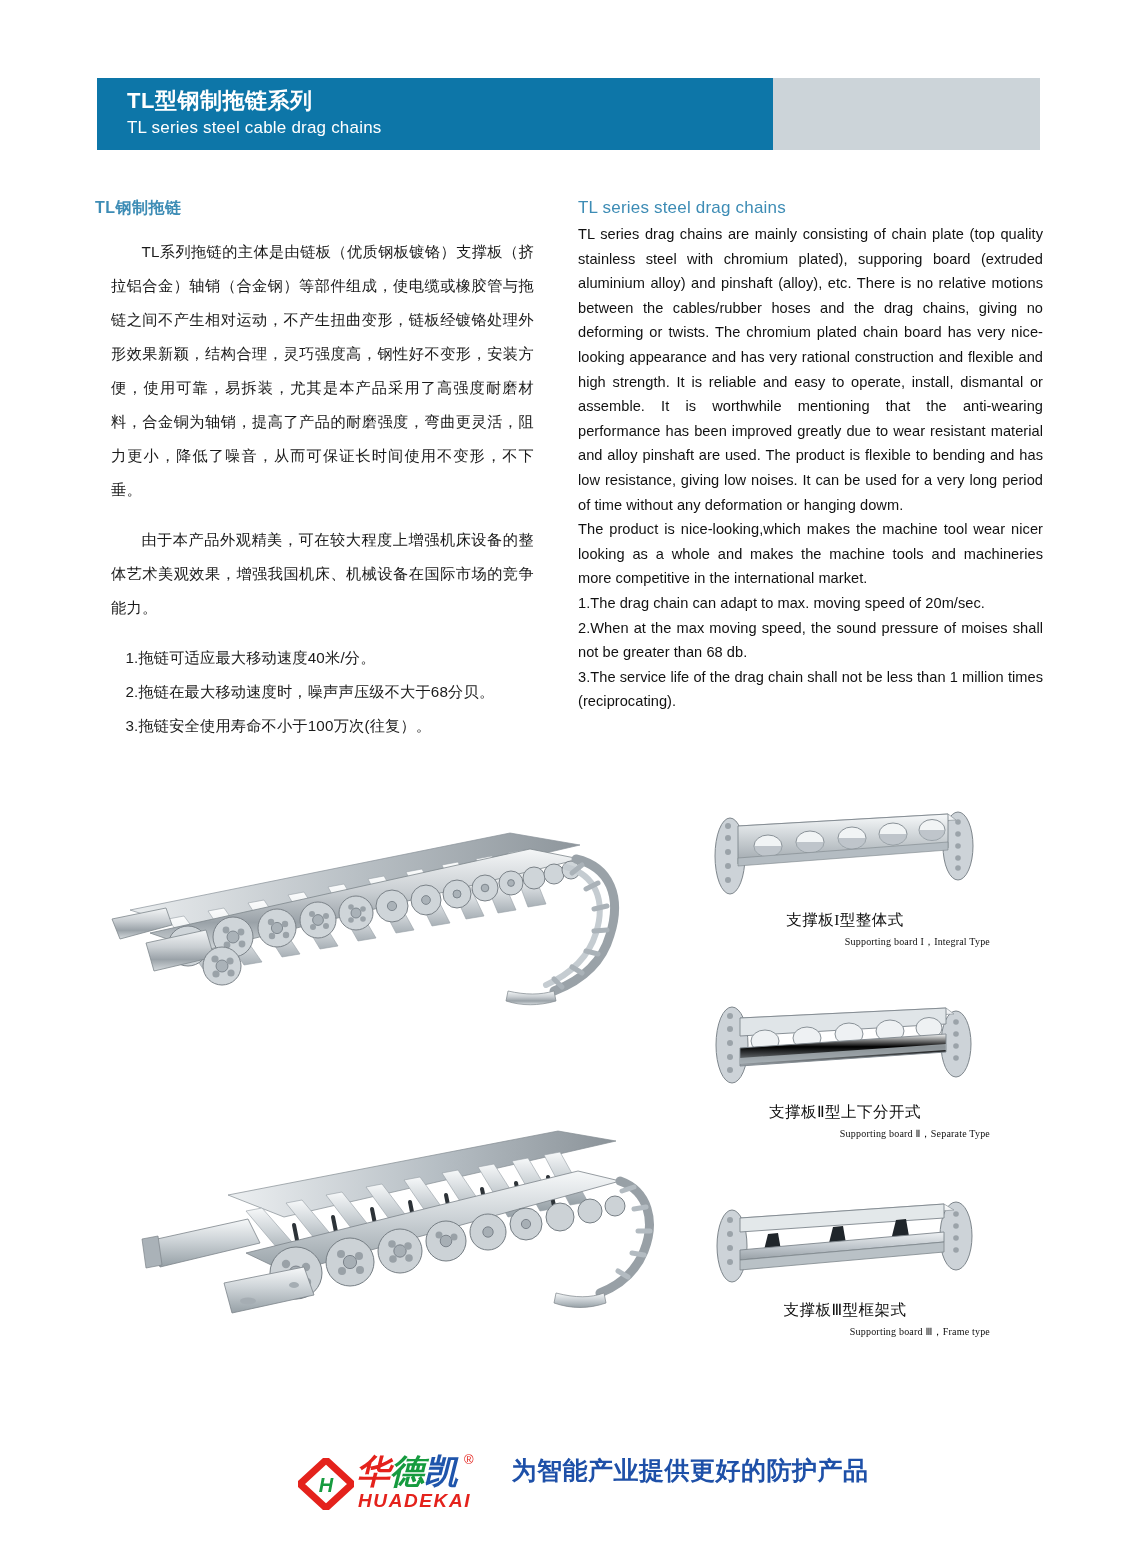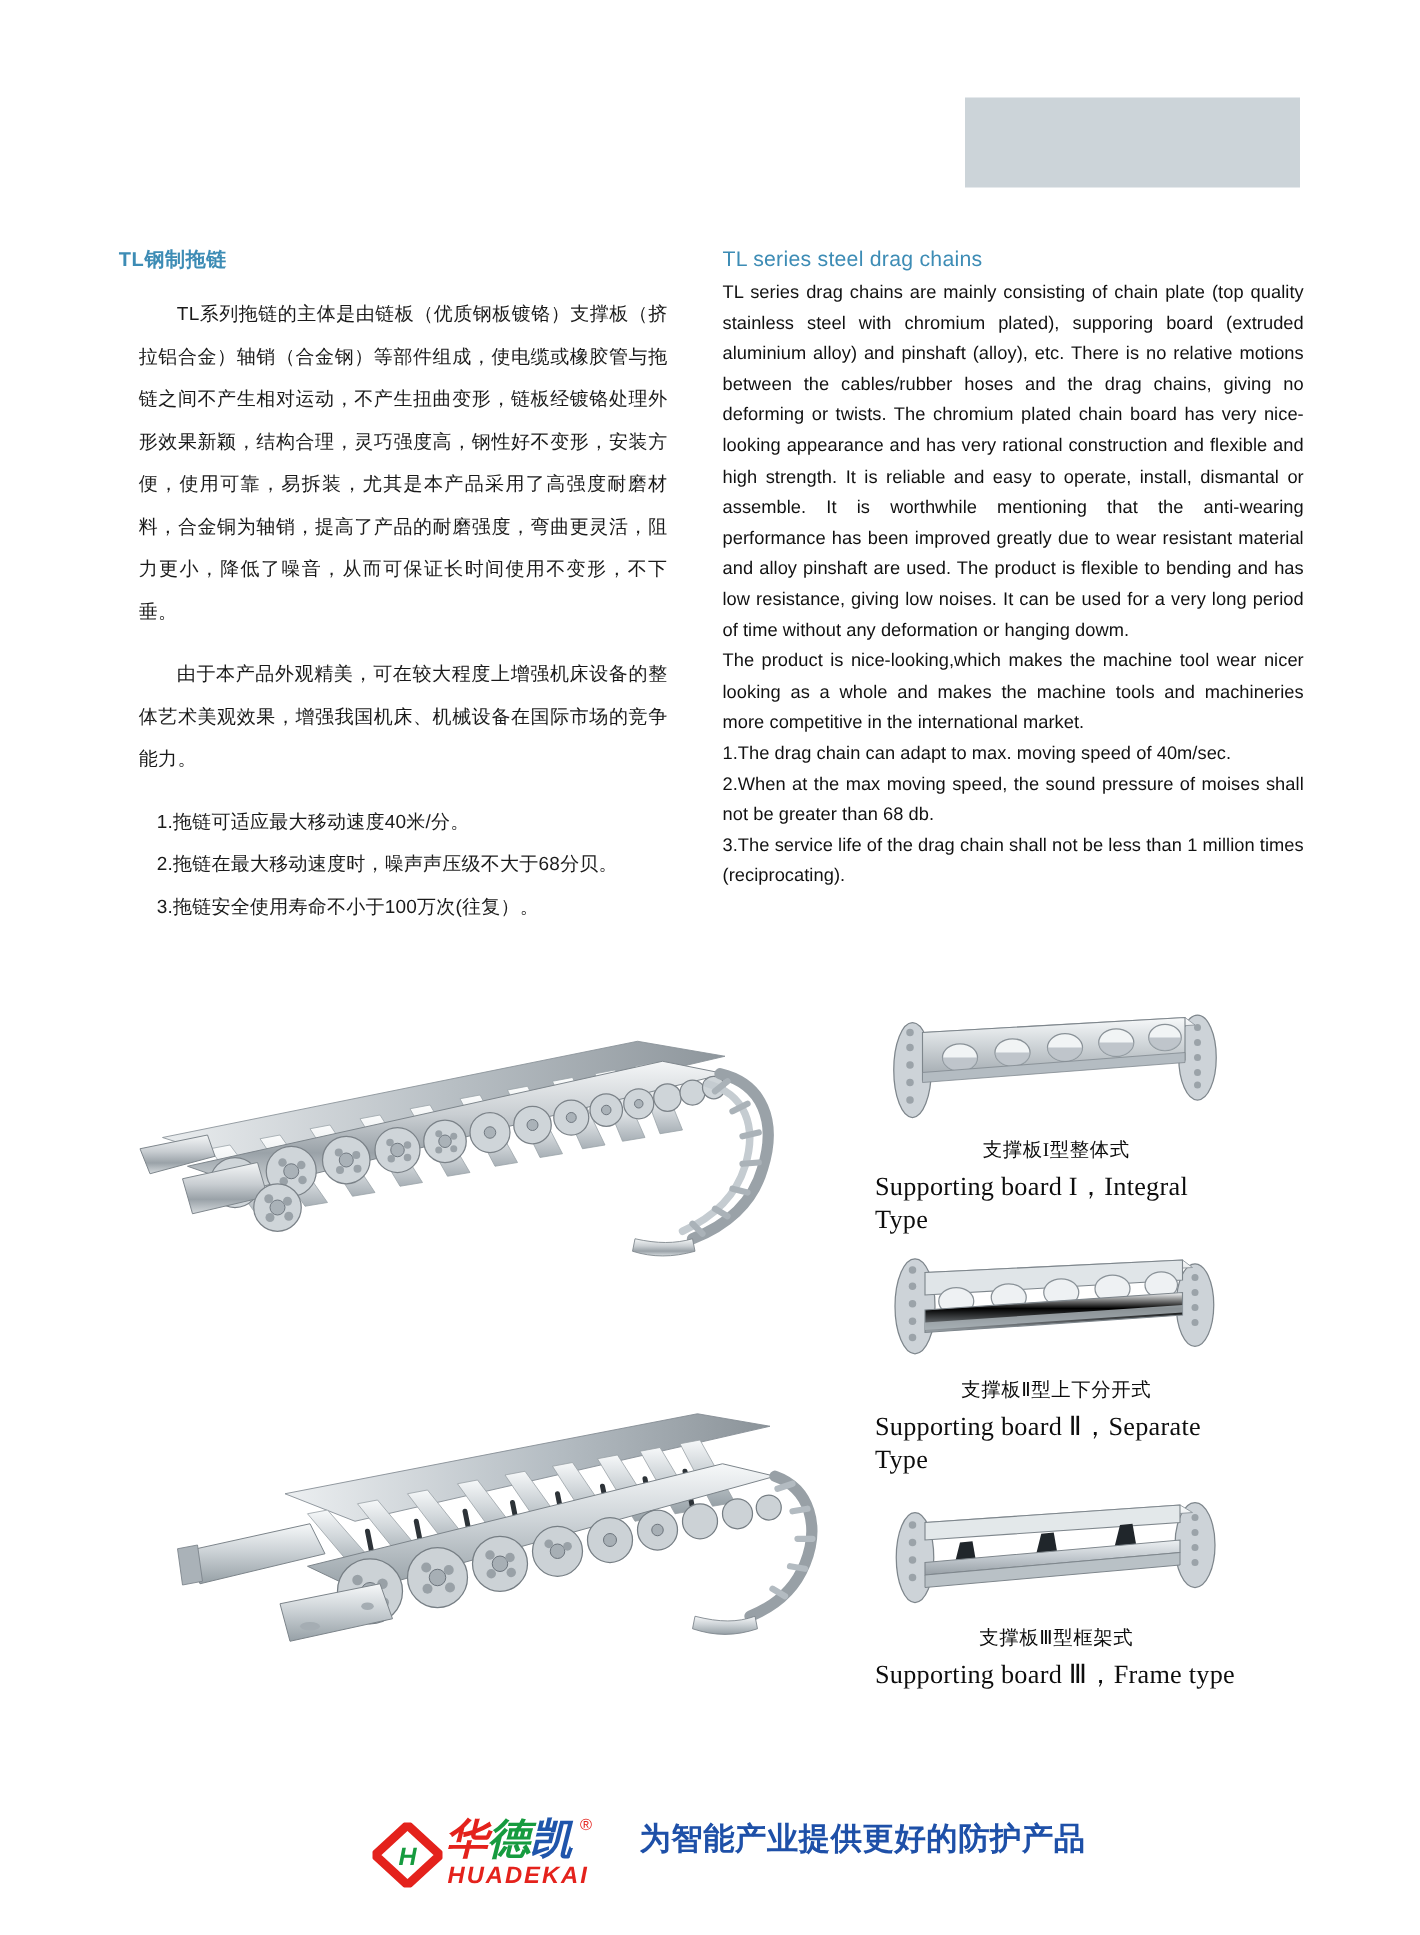--- a/index.html
+++ b/index.html
@@ -134,23 +134,23 @@
   .board-fig .img-box { position: relative; width: 290px; height: 90px; }
   .board-fig .cap-cn {
     text-align: center;
     font-family: "Liberation Serif", serif;
     font-size: 15.5px;
     color: #0d0d0d;
     margin-top: 12px;
     letter-spacing: 0.5px;
   }
   .board-fig .cap-en {
-    text-align: left;
+    text-align: right;
     font-family: "Liberation Serif", serif;
-    font-size: 21px;
+    font-size: 10px;
     color: #0d0d0d;
     margin-top: 4px;
     letter-spacing: 0.2px;
   }
   #board-1 { top: 808px; }
   #board-2 { top: 1000px; }
   #board-3 { top: 1198px; }
 
   
   .footer { position: absolute; left: 0; top: 1448px; width: 1136px; height: 90px; }
@@ -184,36 +184,40 @@
     color: #1e50a8; font-size: 25px; font-weight: bold;
     letter-spacing: 0.5px; margin-top: 4px; white-space: nowrap;
     text-align: center;
   }
 </style>
 </head>
 <body>
 
 <div class="header">
   <div class="header-gray"></div>
+  <div class="header-blue">
+    <div class="header-title-cn">TL型钢制拖链系列</div>
+    <div class="header-title-en">TL series steel cable drag chains</div>
+  </div>
 </div>
 
 <div class="col-cn">
   <div class="sec-head-cn">TL钢制拖链</div>
   <p class="p-cn">TL系列拖链的主体是由链板（优质钢板镀铬）支撑板（挤拉铝合金）轴销（合金钢）等部件组成，使电缆或橡胶管与拖链之间不产生相对运动，不产生扭曲变形，链板经镀铬处理外形效果新颖，结构合理，灵巧强度高，钢性好不变形，安装方便，使用可靠，易拆装，尤其是本产品采用了高强度耐磨材料，合金铜为轴销，提高了产品的耐磨强度，弯曲更灵活，阻力更小，降低了噪音，从而可保证长时间使用不变形，不下垂。</p>
   <p class="p-cn">由于本产品外观精美，可在较大程度上增强机床设备的整体艺术美观效果，增强我国机床、机械设备在国际市场的竞争能力。</p>
   <p class="li-cn">1.拖链可适应最大移动速度40米/分。</p>
   <p class="li-cn">2.拖链在最大移动速度时，噪声声压级不大于68分贝。</p>
   <p class="li-cn">3.拖链安全使用寿命不小于100万次(往复）。</p>
 </div>
 
 <div class="col-en">
   <div class="sec-head-en">TL series steel drag chains</div>
   <p class="p-en">TL series drag chains are mainly consisting of chain plate (top quality stainless steel with chromium plated), supporing board (extruded aluminium alloy) and pinshaft (alloy), etc. There is no relative motions between the cables/rubber hoses and the drag chains, giving no deforming or twists. The chromium plated chain board has very nice-looking appearance and has very rational construction and flexible and high strength. It is reliable and easy to operate, install, dismantal or assemble. It is worthwhile mentioning that the anti-wearing performance has been improved greatly due to wear resistant material and alloy pinshaft are used. The product is flexible to bending and has low resistance, giving low noises. It can be used for a very long period of time without any deformation or hanging dowm.</p>
   <p class="p-en">The product is nice-looking,which makes the machine tool wear nicer looking as a whole and makes the machine tools and machineries more competitive in the international market.</p>
-  <p class="p-en nojust">1.The drag chain can adapt to max. moving speed of 40m/sec.</p>
+  <p class="p-en nojust">1.The drag chain can adapt to max. moving speed of 20m/sec.</p>
   <p class="p-en">2.When at the max moving speed, the sound pressure of moises shall not be greater than 68 db.</p>
   <p class="p-en">3.The service life of the drag chain shall not be less than 1 million times (reciprocating).</p>
 </div>
 
 <div class="photo-chain-top">
   <svg viewBox="0 0 530 225" width="530" height="225">
     <defs>
       <linearGradient id="steelA" x1="0" y1="0" x2="0" y2="1">
         <stop offset="0%" stop-color="#f4f6f7"></stop>
         <stop offset="42%" stop-color="#c9ced2"></stop>

